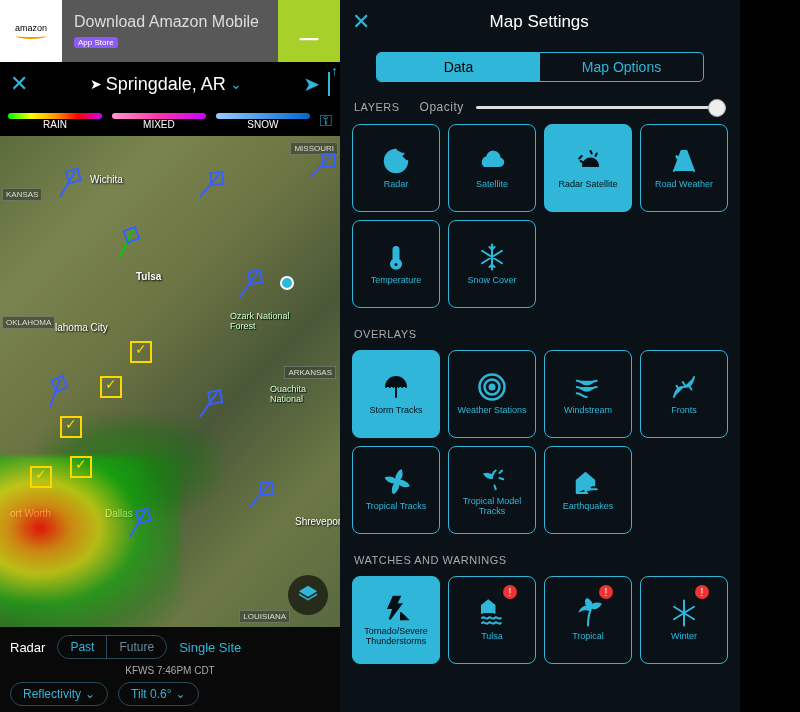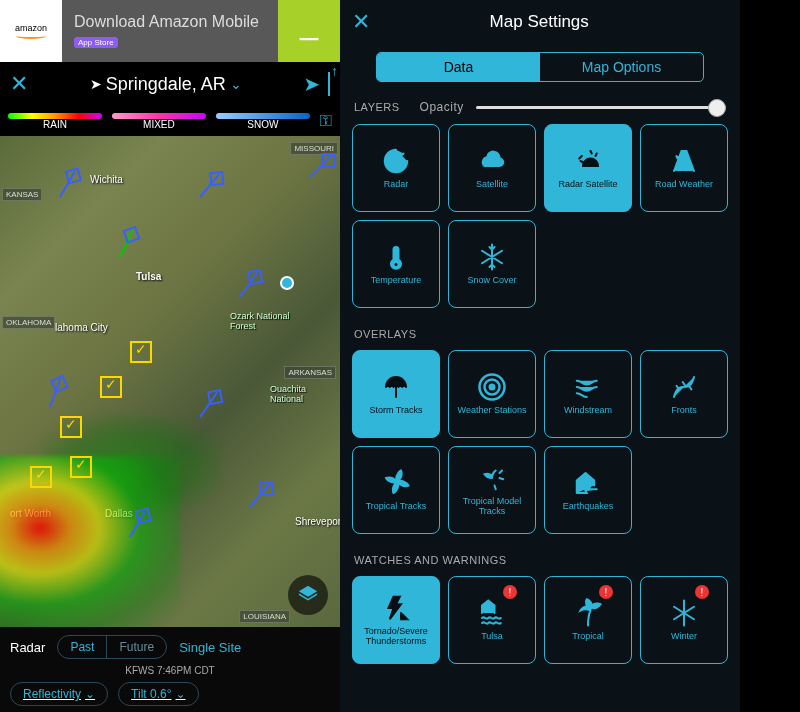--- a/index.html
+++ b/index.html
@@ -54,21 +54,21 @@
   
   .bottom { background: rgba(10,10,10,0.9); padding: 8px 10px 6px 10px; }
   .brow { display: flex; align-items: center; gap: 12px; margin-bottom: 6px; font-size: 13px; }
   .brow .mode { color: #fff; }
   .seg { display: flex; border: 1px solid #2a4a5a; border-radius: 14px; overflow: hidden; font-size: 12px; }
   .seg div { padding: 4px 12px; color: #6a8a9a; }
   .seg .active { color: #2fb6d9; }
   .seg .sep { width: 1px; background: #2a4a5a; padding: 0; }
   .single { color: #2fb6d9; }
   .station { text-align: center; font-size: 10px; color: #aaa; margin-bottom: 6px; }
-  .pills { display: flex; gap: 10px; text-decoration: underline; }
+  .pills { display: flex; gap: 10px; }
   .pill { border: 1px solid #2a4a5a; border-radius: 14px; padding: 4px 12px; font-size: 12px; color: #2fb6d9; display: flex; align-items: center; gap: 4px; }
 
   
   .r-top { height: 44px; display: flex; align-items: center; padding: 0 12px; gap: 10px; }
   .r-top .x { color: #2fb6d9; font-size: 22px; }
   .r-title { flex: 1; text-align: center; font-size: 17px; font-weight: 500; padding-right: 30px; }
   .r-tabs { display: flex; margin: 8px 36px; border: 1px solid #2fb6d9; border-radius: 5px; overflow: hidden; height: 30px; }
   .r-tabs div { flex: 1; display: flex; align-items: center; justify-content: center; font-size: 14px; color: #2fb6d9; }
   .r-tabs .active { background: #2fb6d9; color: #000; }
   .section-header { display: flex; align-items: center; padding: 10px 14px 6px 14px; font-size: 11px; color: #aaa; letter-spacing: 0.5px; }

